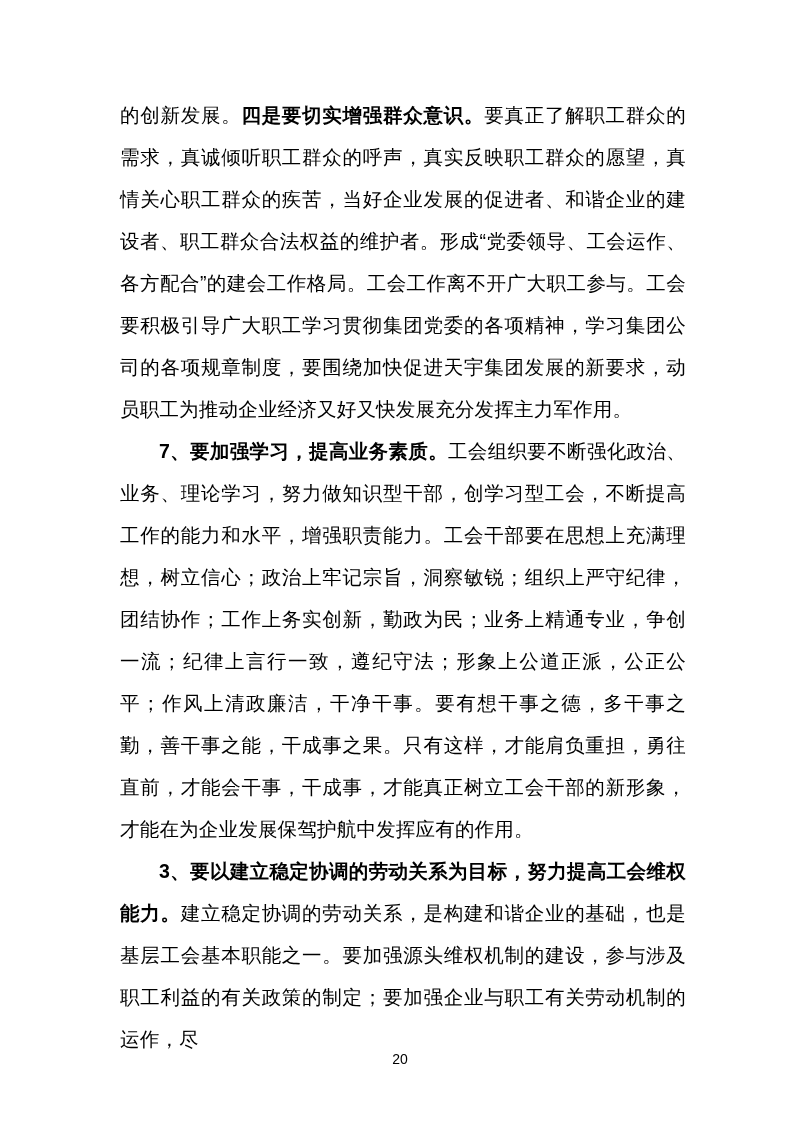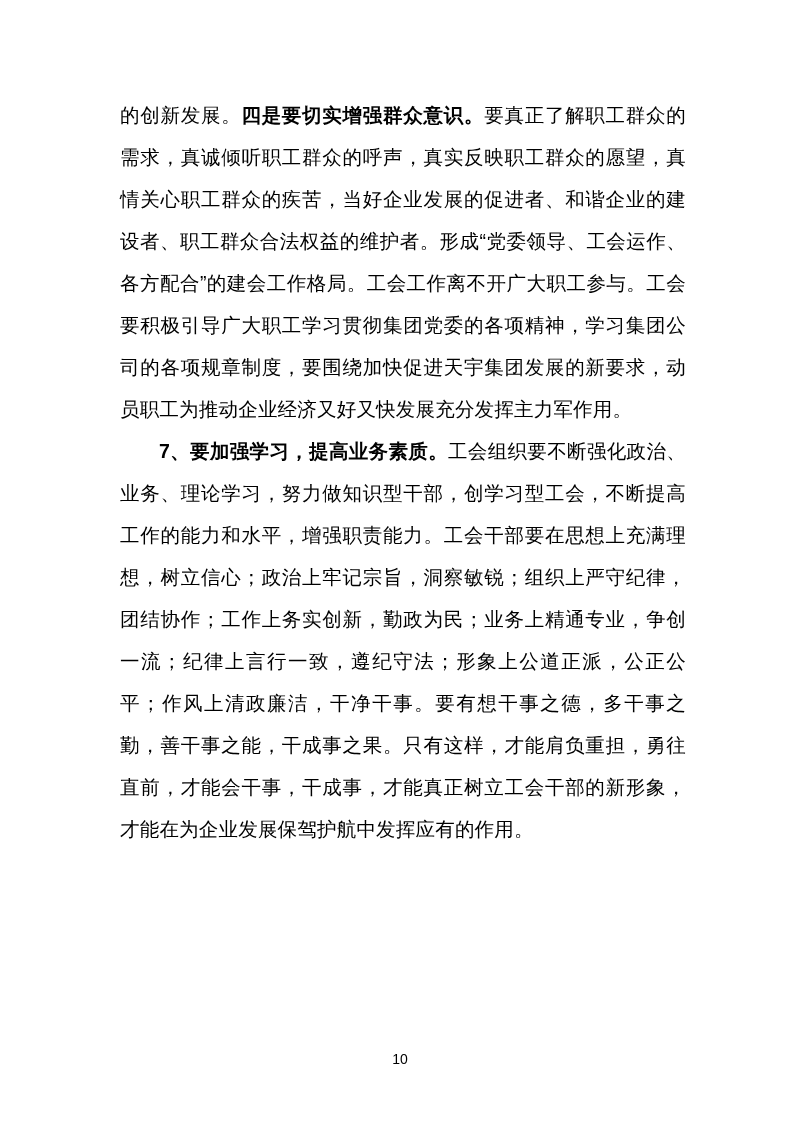--- a/index.html
+++ b/index.html
@@ -48,15 +48,16 @@
     color: #000000;
   }
 </style>
 </head>
 <body>
 
 <div class="page">
   <div class="content">
       <p class="para"><span class="seg">的创新发展。</span><span class="seg bold">四是要切实增强群众意识。</span><span class="seg">要真正了解职工群众的需求，真诚倾听职工群众的呼声，真实反映职工群众的愿望，真情关心职工群众的疾苦，当好企业发展的促进者、和谐企业的建设者、职工群众合法权益的维护者。形成“党委领导、工会运作、各方配合”的建会工作格局。工会工作离不开广大职工参与。工会要积极引导广大职工学习贯彻集团党委的各项精神，学习集团公司的各项规章制度，要围绕加快促进天宇集团发展的新要求，动员职工为推动企业经济又好又快发展充分发挥主力军作用。</span></p>
       <p class="para indent"><span class="seg bold">7、要加强学习，提高业务素质。</span><span class="seg">工会组织要不断强化政治、业务、理论学习，努力做知识型干部，创学习型工会，不断提高工作的能力和水平，增强职责能力。工会干部要在思想上充满理想，树立信心；政治上牢记宗旨，洞察敏锐；组织上严守纪律，团结协作；工作上务实创新，勤政为民；业务上精通专业，争创一流；纪律上言行一致，遵纪守法；形象上公道正派，公正公平；作风上清政廉洁，干净干事。要有想干事之德，多干事之勤，善干事之能，干成事之果。只有这样，才能肩负重担，勇往直前，才能会干事，干成事，才能真正树立工会干部的新形象，才能在为企业发展保驾护航中发挥应有的作用。</span></p>
+      <p class="para indent"><span class="seg bold">3、要以建立稳定协调的劳动关系为目标，努力提高工会维权能力。</span><span class="seg">建立稳定协调的劳动关系，是构建和谐企业的基础，也是基层工会基本职能之一。要加强源头维权机制的建设，参与涉及职工利益的有关政策的制定；要加强企业与职工有关劳动机制的运作，尽</span></p>
     </div>
-  <div class="page-number">10</div>
+  <div class="page-number">20</div>
 </div>
 
 </body></html>

